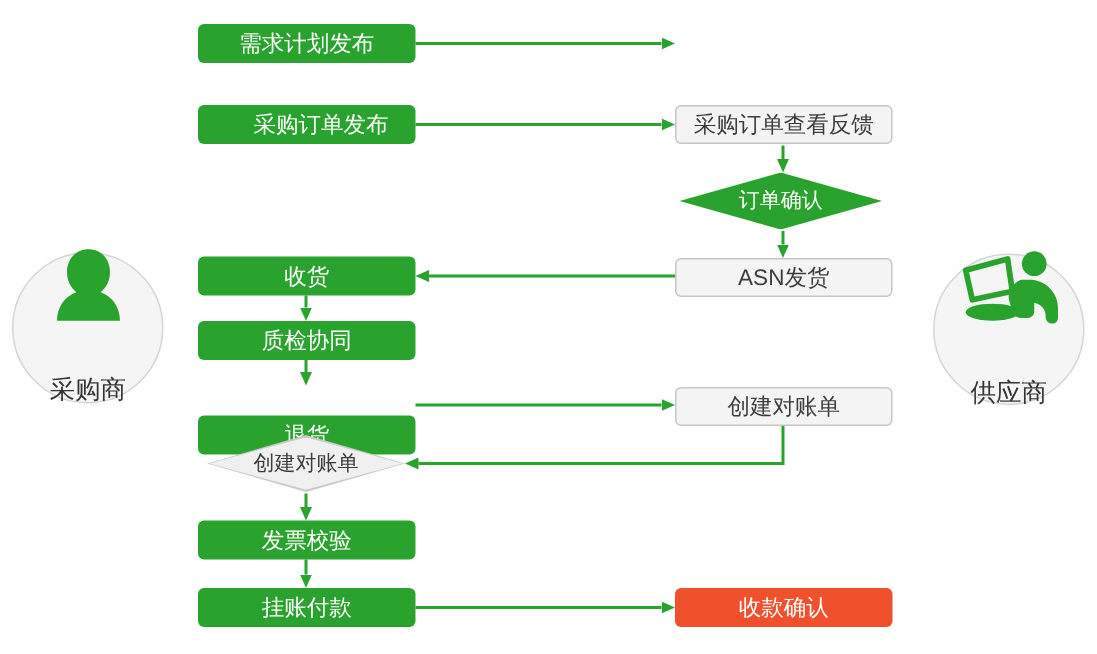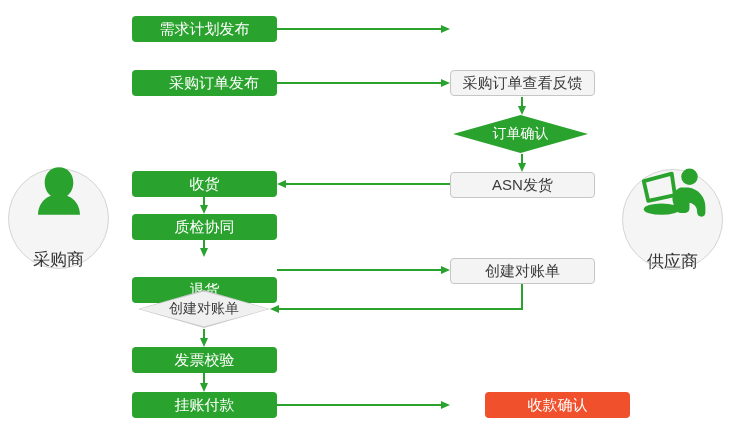--- a/index.html
+++ b/index.html
@@ -18,21 +18,21 @@
     position:relative;width:731px;height:436px;background:#ffffff;overflow:hidden;
     font-family:"Liberation Sans","DejaVu Sans",sans-serif;
   }
   .node{
     position:absolute;width:145px;height:26px;box-sizing:border-box;
     display:flex;align-items:center;justify-content:center;
     font-size:15px;border-radius:4px;white-space:nowrap;
   }
   .node.green{background:var(--green);color:#ffffff;}
   .node.plain{background:var(--box-fill);border:1px solid var(--box-border);color:var(--text-dark);}
-  .node.red{background:var(--red);color:#ffffff;margin-left:35px;}
+  .node.red{background:var(--red);color:#ffffff;}
   .diamond{
     position:absolute;display:flex;align-items:center;justify-content:center;
     font-size:14px;white-space:nowrap;
     clip-path:polygon(50% 0,100% 50%,50% 100%,0 50%);
   }
   .diamond.green{background:var(--green);color:#ffffff;}
   .diamond-outer{
     position:absolute;display:flex;align-items:center;justify-content:center;
     clip-path:polygon(50% 0,100% 50%,50% 100%,0 50%);
     background:var(--diamond-border);

